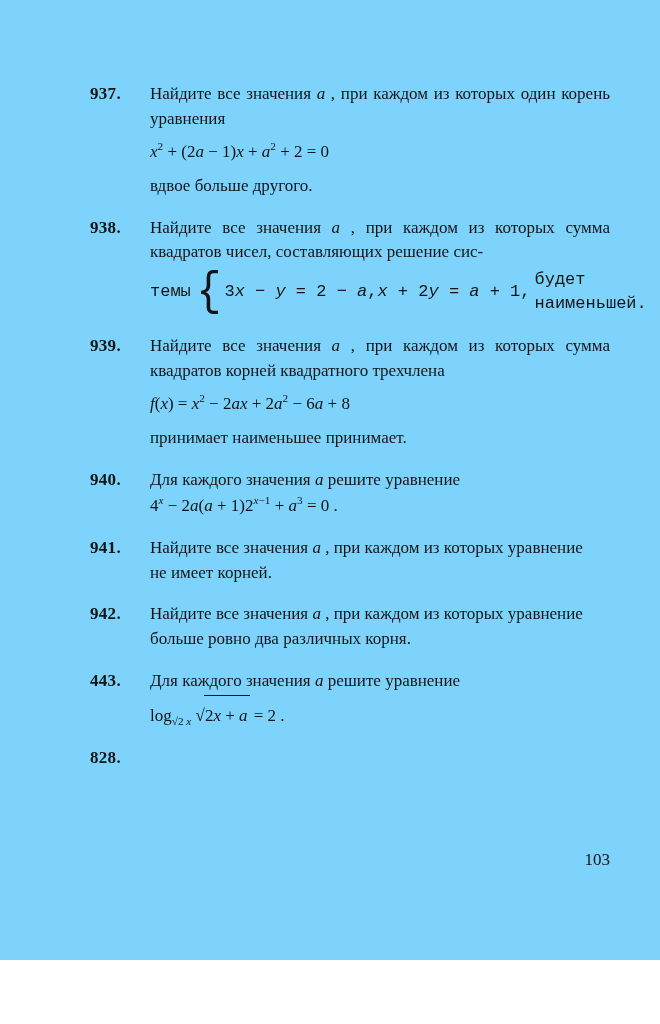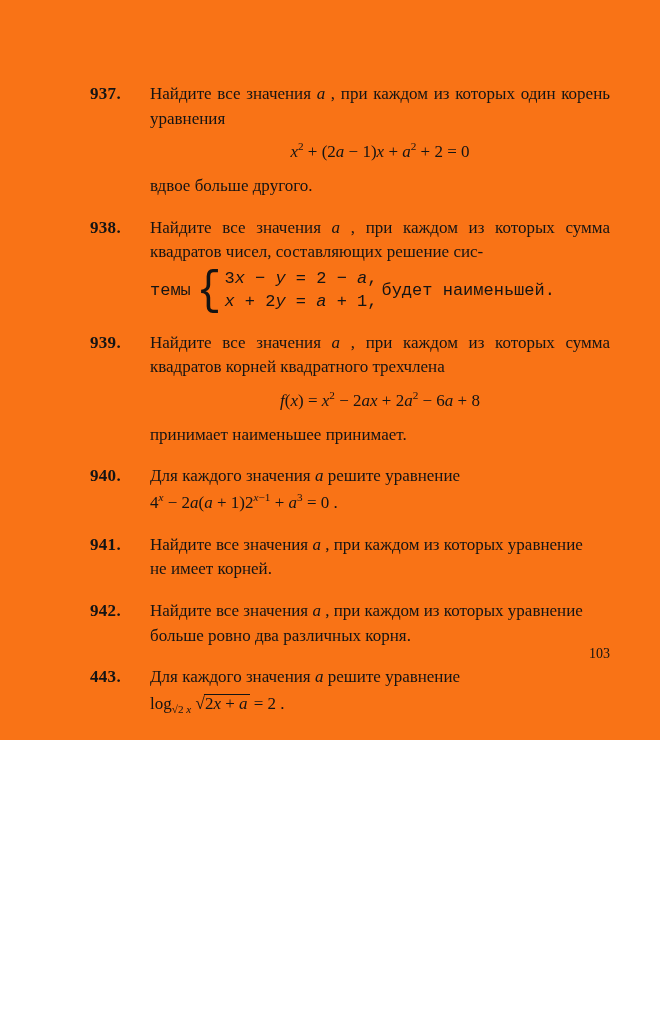--- a/index.html
+++ b/index.html
@@ -3,22 +3,22 @@
 <meta charset="utf-8">
 <style>
   html, body {
     margin: 0;
     padding: 0;
     background: #ffffff;
   }
   .page {
     position: relative;
     width: 660px;
-    height: 740px;
-    background: #f97316;
+    height: 960px;
+    background: #7dd3fc;
     font-family: "Liberation Serif", "DejaVu Serif", serif;
     color: #141414;
     overflow: hidden;
   }
   .content {
     position: absolute;
     left: 90px;
     top: 82px;
     width: 520px;
   }
@@ -35,37 +35,37 @@
   }
   .pbody { min-width: 0; }
   .ptext {
     margin: 0;
     text-align: justify;
   }
   .formula {
     margin: 9px 0;
     white-space: nowrap;
   }
-  .formula.center { text-align: center; }
+  .formula.center { text-align: left; }
   .formula.left   { text-align: left; margin: 2px 0 0 0; }
   sup {
     font-size: 66%;
     vertical-align: super;
     line-height: 0;
   }
   sub {
     font-size: 66%;
     vertical-align: sub;
     line-height: 0;
   }
   .ol {
     display: inline-block;
     border-top: 1.4px solid #141414;
     line-height: 1.05;
-    padding: 0 2px 0 1px;
+    padding: 11px 2px 0 1px;
     margin-left: -1px;
   }
   .sysline {
     display: flex;
     align-items: center;
     gap: 4px;
     margin-top: 3px;
     font-family: Liberation Mono, monospace;
   }
   .system {
@@ -74,30 +74,30 @@
   }
   .brace {
     font-size: 46px;
     font-weight: 400;
     line-height: 1;
     transform: scaleX(0.9);
     margin-right: 2px;
   }
   .syseqs {
     display: inline-flex;
-    flex-direction: column;
+    flex-direction: row;
     line-height: 1.32;
     white-space: nowrap;
     text-align: center;
   }
   .pagenum {
     position: absolute;
     right: 50px;
-    bottom: 78px;
-    font-size: 14px;
+    bottom: 90px;
+    font-size: 17px;
     color: #141414;
   }
 </style>
 </head>
 <body>
 
 <div class="page">
   <div class="content">
 
     <section class="problem">

